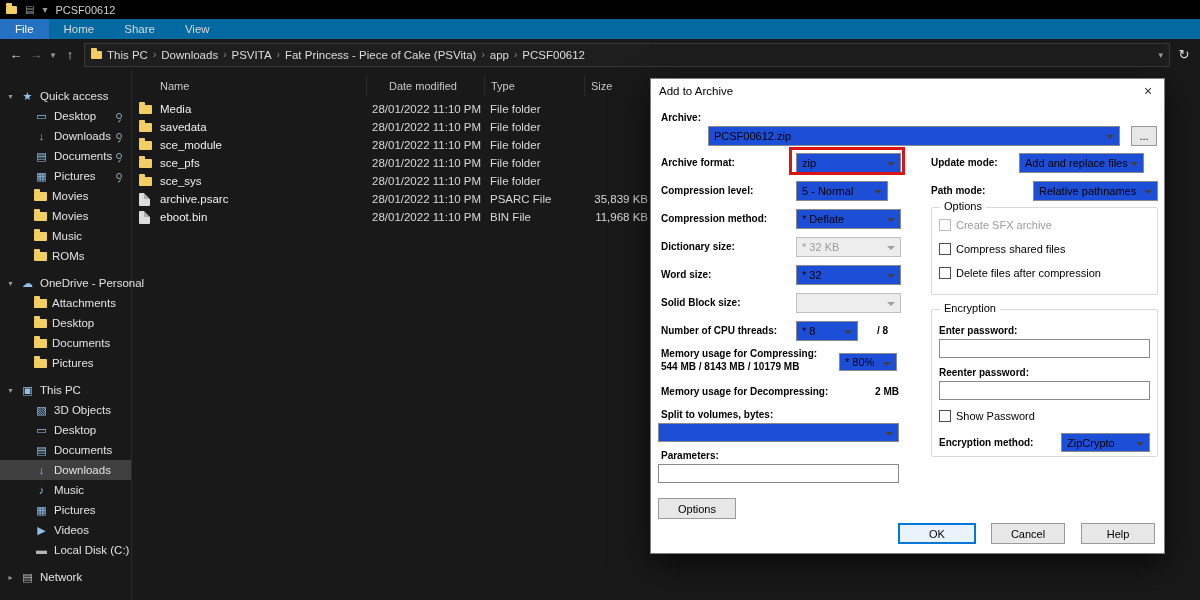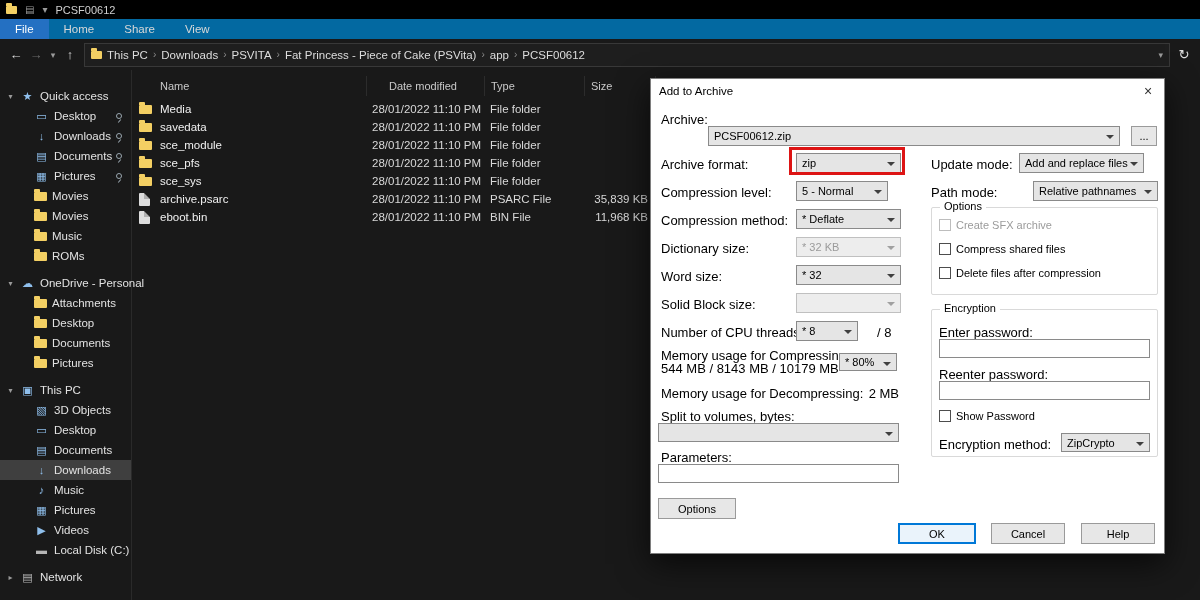--- a/index.html
+++ b/index.html
@@ -57,22 +57,22 @@
   .fc-icon { width:28px; display:flex; padding-left:7px; }
   .fc-name { width:206px; color:#f0f0f0; }
   .fc-date { width:118px; padding-left:6px; color:#d8d8d8; }
   .fc-type { width:100px; padding-left:6px; color:#d8d8d8; }
   .fc-size { width:72px; text-align:right; padding-right:8px; color:#d8d8d8; }
 
   
   .dlg { position:absolute; left:650px; top:78px; width:515px; height:476px; background:#fff; border:1px solid #7e7e7e; box-shadow:0 10px 30px rgba(0,0,0,.65); color:#000; font-size:11.5px; }
   .dlg-title { height:24px; display:flex; align-items:center; padding-left:8px; font-size:11.5px; color:#000; }
   .dlg-close { margin-left:auto; width:32px; height:24px; display:flex; align-items:center; justify-content:center; font-size:14px; color:#333; }
-  .lab { position:absolute; white-space:nowrap; font-size:13px; color:#000; }
-  .cmb { position:absolute; height:20px; border:1px solid #8a8a8a; background:#e5e5e5; display:flex; align-items:center; padding:0 16px 0 5px; font-size:11px; overflow:hidden; white-space:nowrap; }
+  .lab { position:absolute; white-space:nowrap; font-size:10px; color:#000;font-weight:bold; }
+  .cmb { position:absolute; height:20px; border:1px solid #8a8a8a; background:#1d4ed8; display:flex; align-items:center; padding:0 16px 0 5px; font-size:11px; overflow:hidden; white-space:nowrap; }
   .cmb::after { content:""; position:absolute; right:5px; top:8px; border:4px solid transparent; border-top-color:#404040; }
   .cmb.dis { background:#ededed; color:#9b9b9b; border-color:#c0c0c0; }
   .cmb.dis::after { border-top-color:#a0a0a0; }
   .txt { position:absolute; height:20px; border:1px solid #8a8a8a; background:#fff; }
   .chk { position:absolute; display:flex; align-items:center; gap:5px; font-size:11px; white-space:nowrap; }
   .chk .box { width:12px; height:12px; border:1px solid #4d4d4d; background:#fff; flex:none; }
   .chk.dis { color:#9b9b9b; }
   .chk.dis .box { border-color:#bdbdbd; }
   .grp { position:absolute; border:1px solid #d9d9d9; border-radius:2px; }
   .glab { position:absolute; top:-8px; left:8px; background:#fff; padding:0 4px; font-size:11px; }

